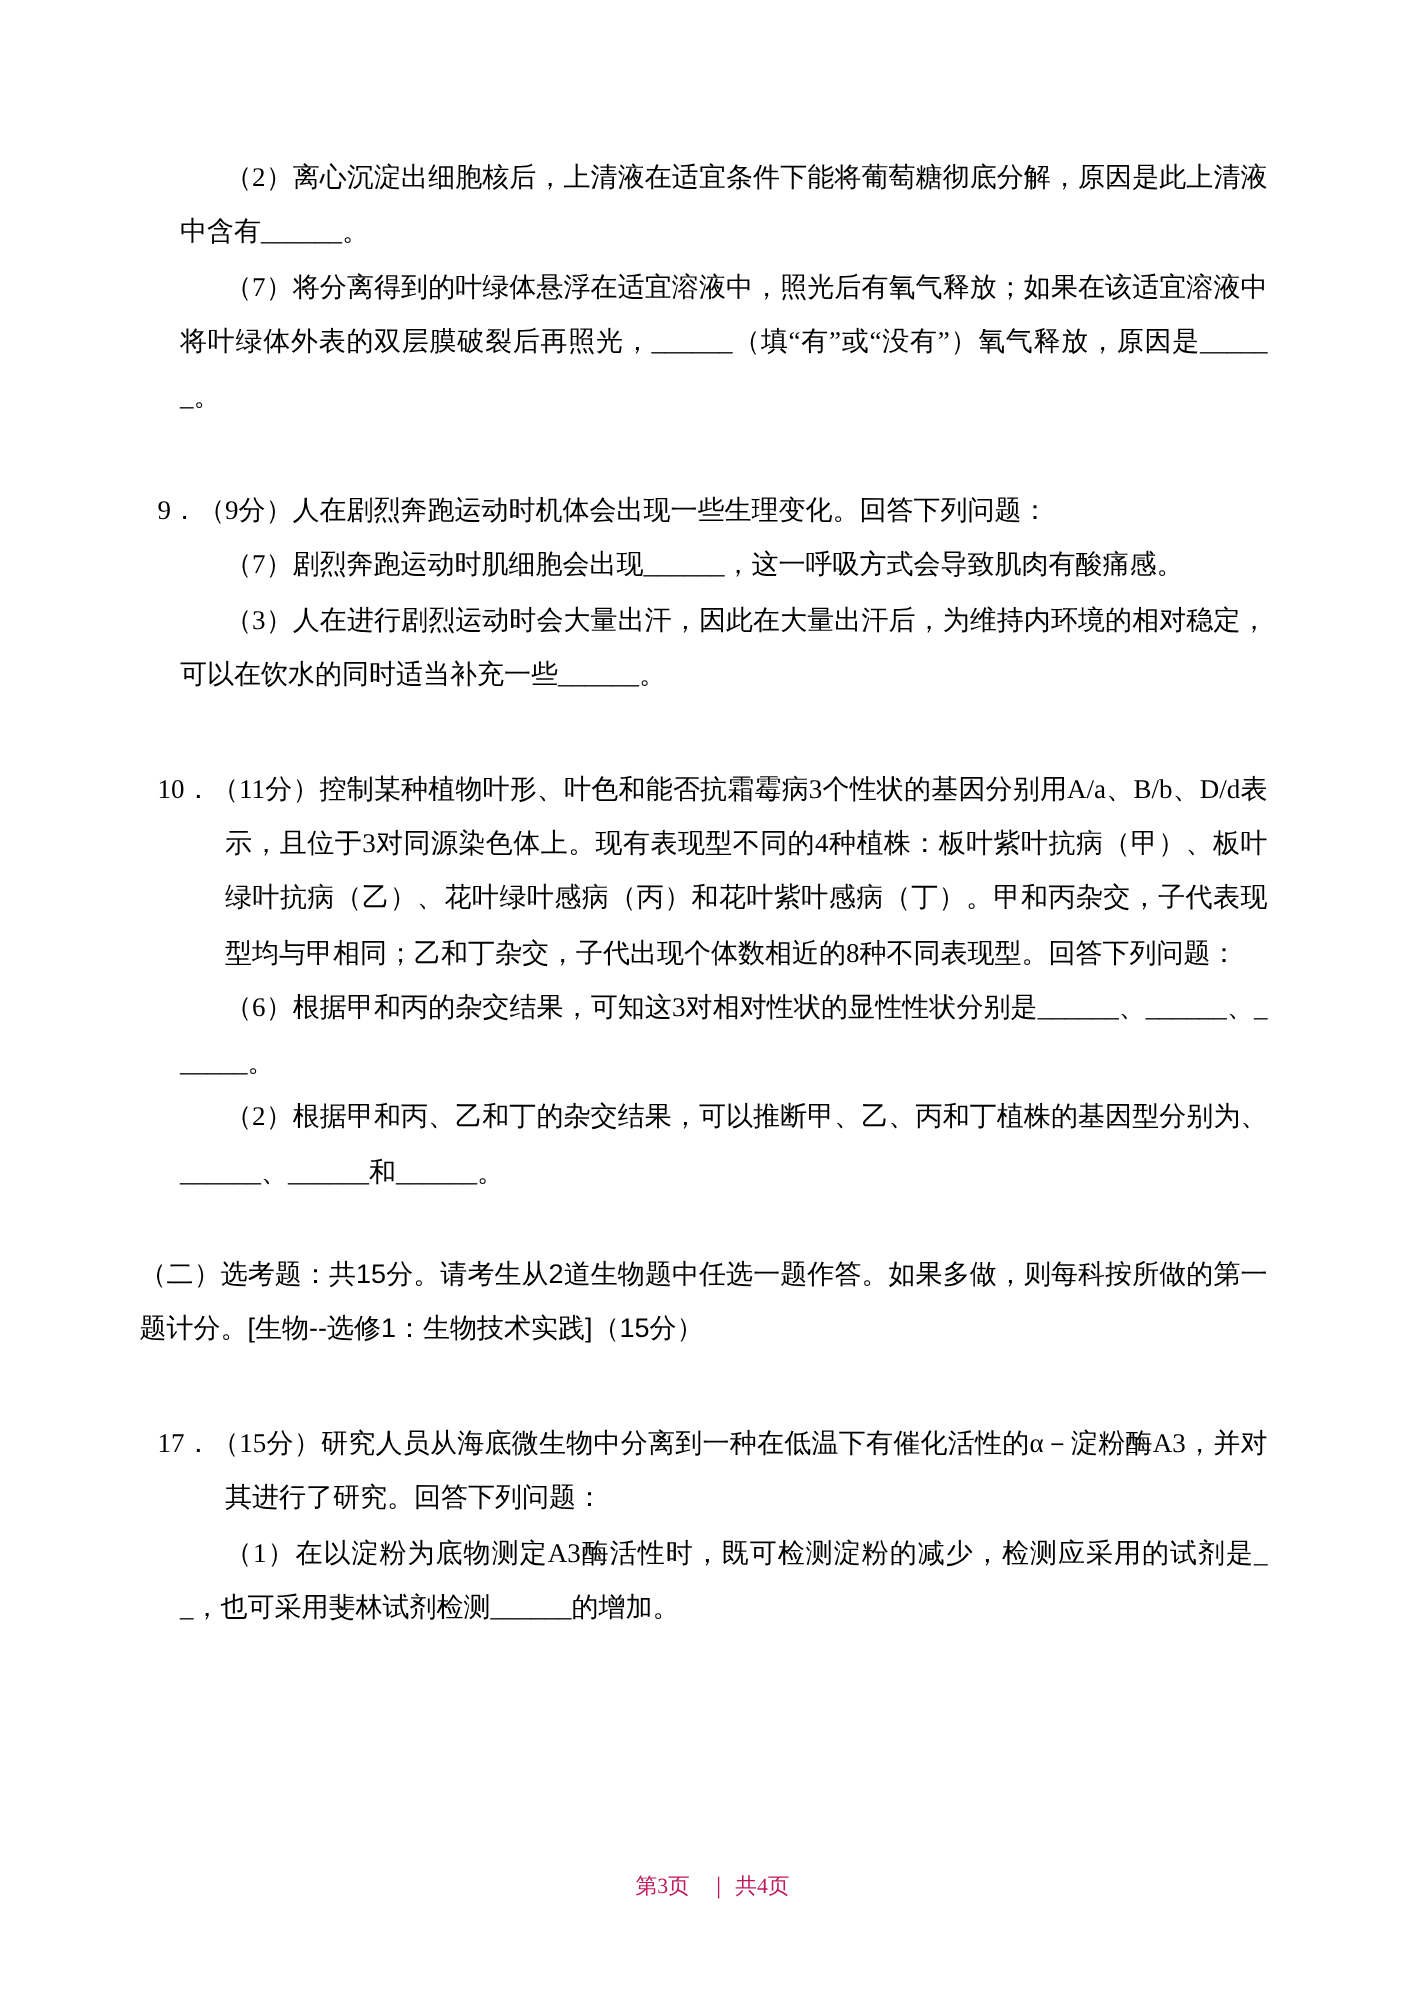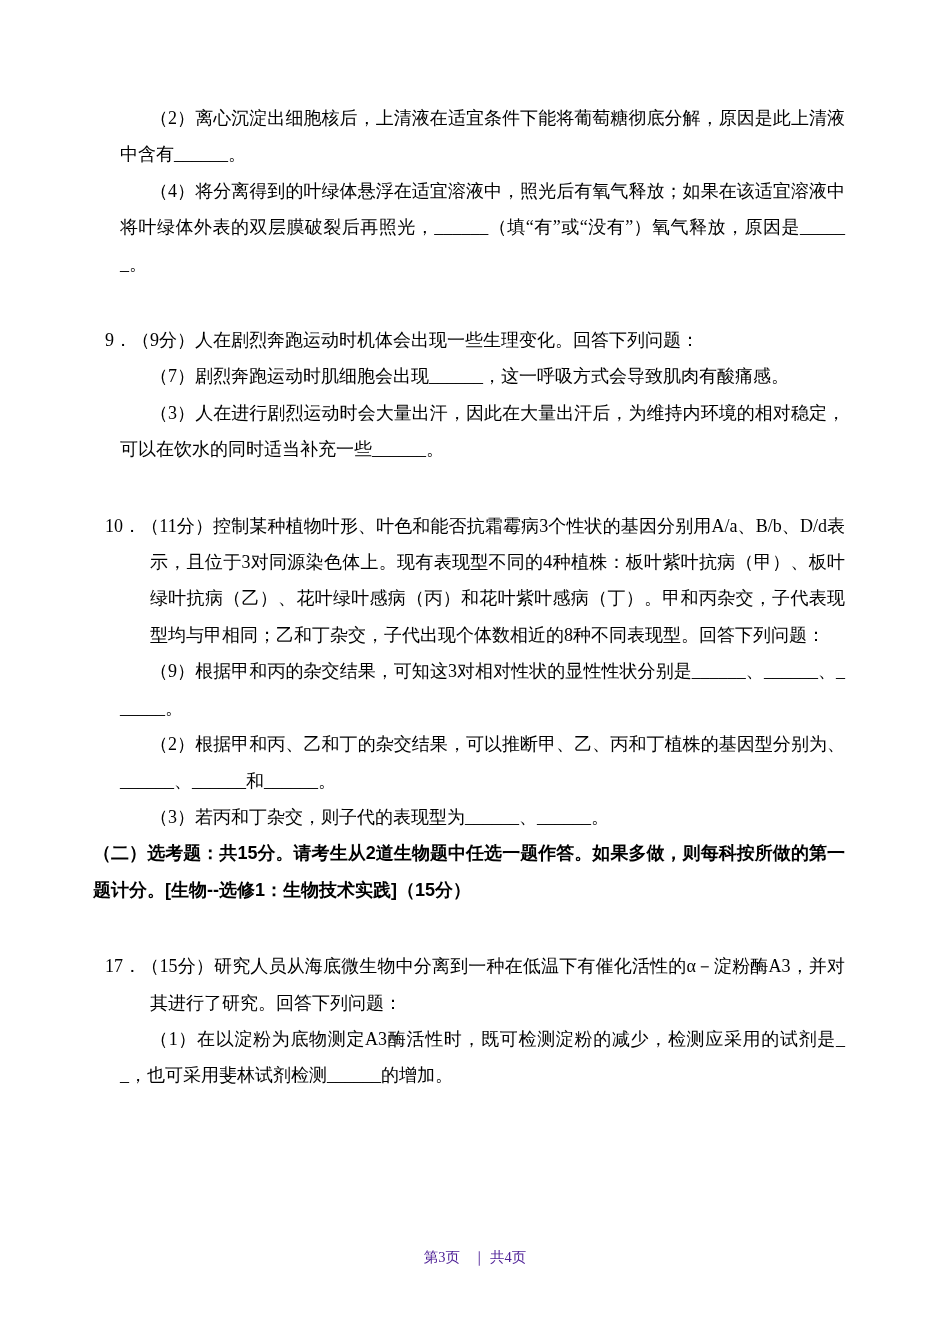--- a/index.html
+++ b/index.html
@@ -24,49 +24,49 @@
     word-break: break-all;
   }
   .para { margin: 0; }
   
   .para.sub { padding-left: 15px; text-indent: 30px; }
   
   .para.q { padding-left: 45px; text-indent: -45px; margin-top: 40px; }
   
   .para.section {
     margin-left: -12px;
-    font-weight: 700;
+    font-weight: 400;
     font-family: "Liberation Sans", "DejaVu Sans", sans-serif;
     text-indent: 0;
+    margin-top: 32px;
   }
   .footer {
     position: absolute;
     top: 1248px;
     left: 0;
     width: 100%;
     text-align: center;
     font-size: 14.5px;
-    color: #4c1d95;
+    color: #be185d;
   }
   .footer .sep { margin-left: 12px; margin-right: 4px; }
 </style>
 </head>
 <body>
 
 <div class="page">
   <div class="content">
     <p class="para sub">（2）离心沉淀出细胞核后，上清液在适宜条件下能将葡萄糖彻底分解，原因是此上清液中含有______。</p>
-    <p class="para sub">（4）将分离得到的叶绿体悬浮在适宜溶液中，照光后有氧气释放；如果在该适宜溶液中将叶绿体外表的双层膜破裂后再照光，______（填“有”或“没有”）氧气释放，原因是______。</p>
+    <p class="para sub">（7）将分离得到的叶绿体悬浮在适宜溶液中，照光后有氧气释放；如果在该适宜溶液中将叶绿体外表的双层膜破裂后再照光，______（填“有”或“没有”）氧气释放，原因是______。</p>
     <p class="para q">9．（9分）人在剧烈奔跑运动时机体会出现一些生理变化。回答下列问题：</p>
     <p class="para sub">（7）剧烈奔跑运动时肌细胞会出现______，这一呼吸方式会导致肌肉有酸痛感。</p>
     <p class="para sub">（3）人在进行剧烈运动时会大量出汗，因此在大量出汗后，为维持内环境的相对稳定，可以在饮水的同时适当补充一些______。</p>
     <p class="para q">10．（11分）控制某种植物叶形、叶色和能否抗霜霉病3个性状的基因分别用A/a、B/b、D/d表示，且位于3对同源染色体上。现有表现型不同的4种植株：板叶紫叶抗病（甲）、板叶绿叶抗病（乙）、花叶绿叶感病（丙）和花叶紫叶感病（丁）。甲和丙杂交，子代表现型均与甲相同；乙和丁杂交，子代出现个体数相近的8种不同表现型。回答下列问题：</p>
-    <p class="para sub">（9）根据甲和丙的杂交结果，可知这3对相对性状的显性性状分别是______、______、______。</p>
+    <p class="para sub">（6）根据甲和丙的杂交结果，可知这3对相对性状的显性性状分别是______、______、______。</p>
     <p class="para sub">（2）根据甲和丙、乙和丁的杂交结果，可以推断甲、乙、丙和丁植株的基因型分别为、______、______和______。</p>
-    <p class="para sub">（3）若丙和丁杂交，则子代的表现型为______、______。</p>
     <p class="para section">（二）选考题：共15分。请考生从2道生物题中任选一题作答。如果多做，则每科按所做的第一题计分。[生物--选修1：生物技术实践]（15分）</p>
     <p class="para q">17．（15分）研究人员从海底微生物中分离到一种在低温下有催化活性的α－淀粉酶A3，并对其进行了研究。回答下列问题：</p>
     <p class="para sub">（1）在以淀粉为底物测定A3酶活性时，既可检测淀粉的减少，检测应采用的试剂是__，也可采用斐林试剂检测______的增加。</p>
   </div>
 
   <div class="footer">
     <span>第3页</span><span class="sep">｜</span><span>共4页</span>
   </div>
 </div>
 

